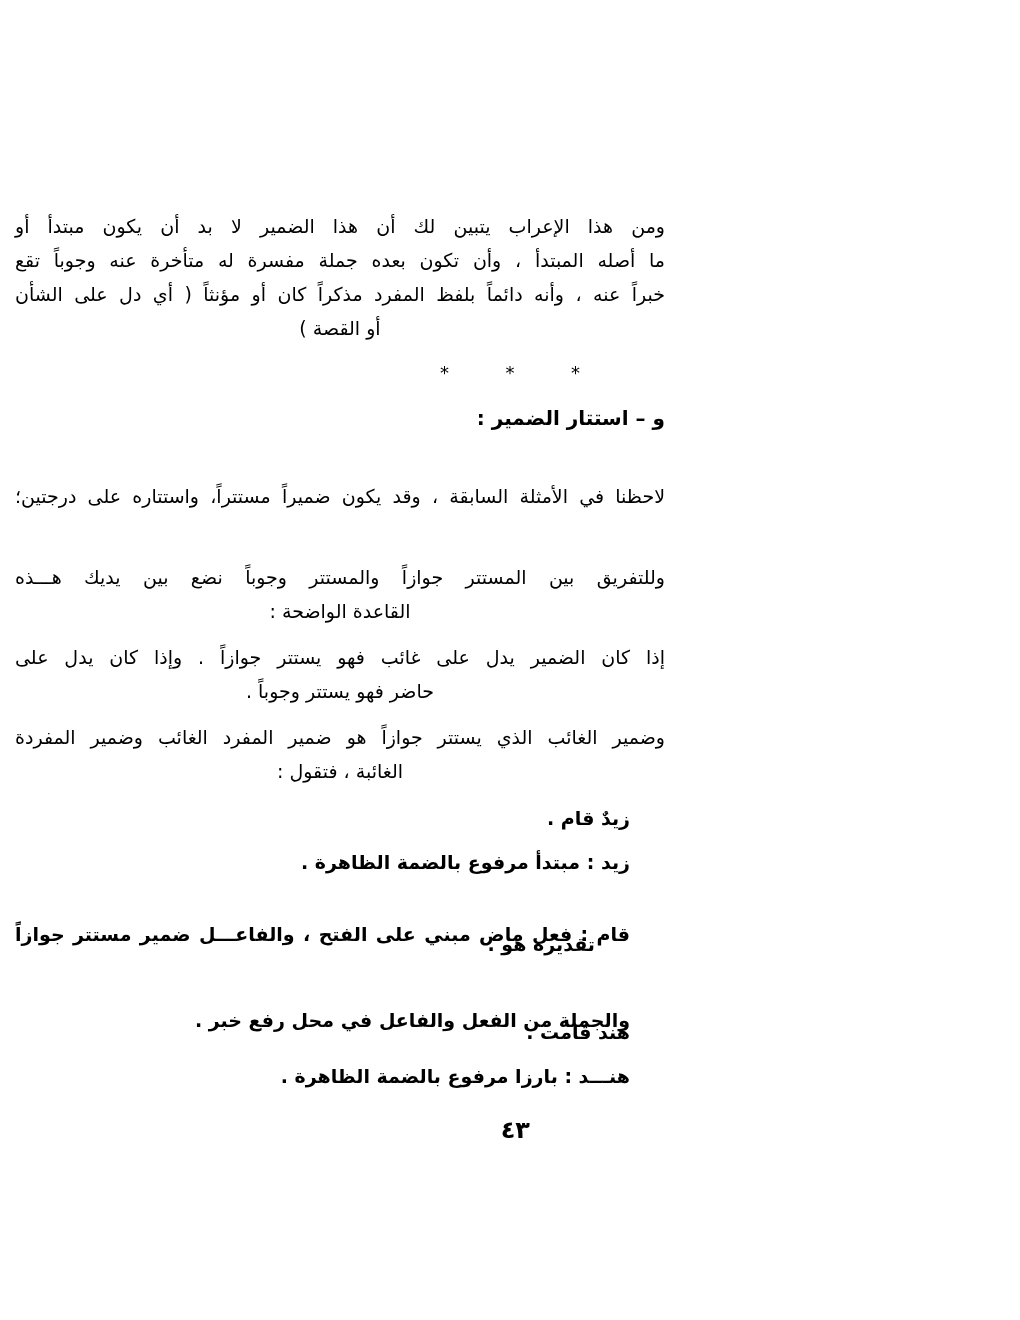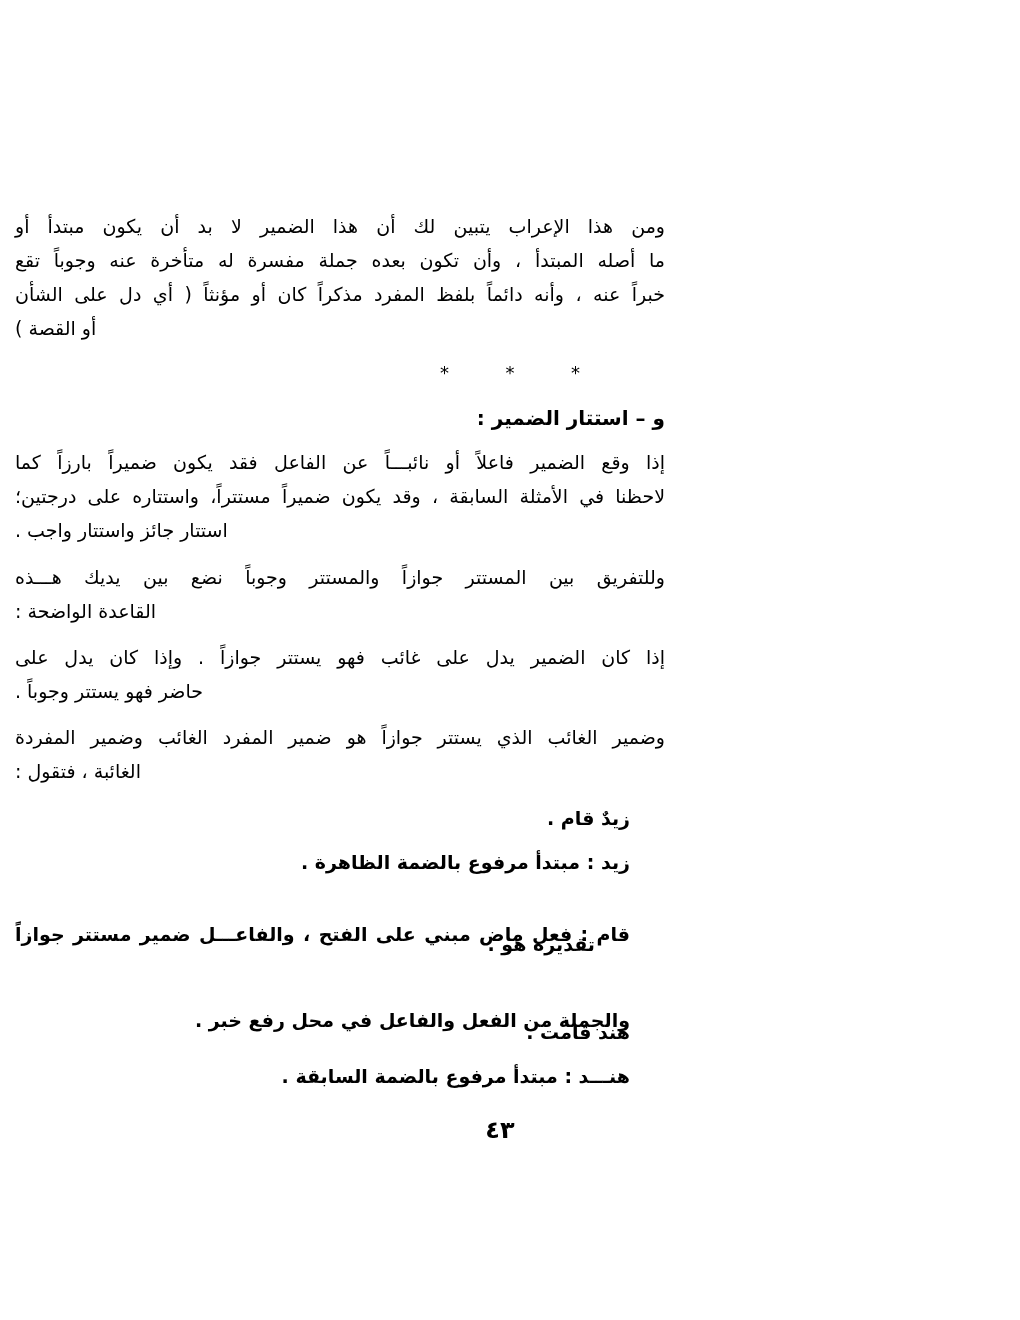--- a/index.html
+++ b/index.html
@@ -2,63 +2,61 @@
 <html><head>
 <meta charset="utf-8">
 <style>
   html, body { margin: 0; padding: 0; background: #ffffff; }
   body { width: 1020px; height: 1320px; position: relative; overflow: hidden;
          font-family: "DejaVu Sans", sans-serif; color: #000; }
   .page { position: absolute; left: 0; top: 16px; width: 850px; height: 1320px; }
   .line { position: absolute; direction: rtl; white-space: nowrap;
           font-size: 19px; line-height: 28px; text-align: justify; }
   .full { right: 185px; width: 650px; text-align-last: justify; }
-  .last { right: 185px; width: 650px; text-align: left; }
+  .last { right: 185px; width: 650px; text-align: center; }
   .example { right: 220px; text-align: right; font-weight: bold; }
   .example2 { right: 255px; text-align: right; font-weight: bold; }
   .heading { right: 185px; font-weight: bold; font-size: 20px; }
   .stars { position: absolute; top: 346px; left: 440px; width: 140px;
            display: flex; justify-content: space-between; font-size: 18px; }
   .pagenum { position: absolute; top: 1100px; left: 470px; width: 60px;
-             text-align: center; font-weight: bold; font-size: 24px; }
+             text-align: right; font-weight: bold; font-size: 24px; }
 </style>
 </head>
 <body>
 
 <div class="page">
 
   <div class="line full" style="top:196px; padding-right:0;">ومن هذا الإعراب يتبين لك أن هذا الضمير لا بد أن يكون مبتدأ أو</div>
   <div class="line full" style="top:230px;">ما أصله المبتدأ ، وأن تكون بعده جملة مفسرة له متأخرة عنه وجوباً تقع</div>
   <div class="line full" style="top:264px;">خبراً عنه ، وأنه دائماً بلفظ المفرد مذكراً كان أو مؤنثاً ( أي دل على الشأن</div>
   <div class="line last" style="top:298px;">أو القصة )</div>
 
   <div class="stars">
     <span>*</span>
     <span>*</span>
     <span>*</span>
   </div>
 
   <div class="line heading" style="top:388px;">و – استتار الضمير :</div>
 
-  <div class="line full" style="top:432px;">إذا وقع الضمير فاعلاً أو نائبـــاً عن الفاعل فقد يكون ضميراً بارزاً كما</div>
   <div class="line full" style="top:466px;">لاحظنا في الأمثلة السابقة ، وقد يكون ضميراً مستتراً، واستتاره على درجتين؛</div>
-  <div class="line last" style="top:500px;">استتار جائز واستتار واجب .</div>
 
   <div class="line full" style="top:547px;">وللتفريق بين المستتر جوازاً والمستتر وجوباً نضع بين يديك هـــذه</div>
   <div class="line full" style="top:627px;">إذا كان الضمير يدل على غائب فهو يستتر جوازاً . وإذا كان يدل على</div>
 
   <div class="line last" style="top:581px;">القاعدة الواضحة :</div>
   <div class="line last" style="top:661px;">حاضر فهو يستتر وجوباً .</div>
 
   <div class="line full" style="top:707px;">وضمير الغائب الذي يستتر جوازاً هو ضمير المفرد الغائب وضمير المفردة</div>
   <div class="line last" style="top:741px;">الغائبة ، فتقول :</div>
 
   <div class="line example" style="top:788px;">زيدٌ قام .</div>
   <div class="line example" style="top:832px;">زيد : مبتدأ مرفوع بالضمة الظاهرة .</div>
   <div class="line example" style="top:876px; width:615px; text-align-last:justify;margin-top:28px;">قام : فعل ماض مبني على الفتح ، والفاعـــل ضمير مستتر جوازاً</div>
   <div class="line example2" style="top:914px;">تقديره هو .</div>
   <div class="line example" style="top:958px;margin-top:32px;">والجملة من الفعل والفاعل في محل رفع خبر .</div>
   <div class="line example" style="top:1002px;">هند قامت .</div>
-  <div class="line example" style="top:1046px;">هنـــد : مبتدأ مرفوع بالضمة السابقة .</div>
+  <div class="line example" style="top:1046px;">هنـــد : بارزا مرفوع بالضمة الظاهرة .</div>
 
   <div class="pagenum">٤٣</div>
 
 </div>
 
 </body></html>

